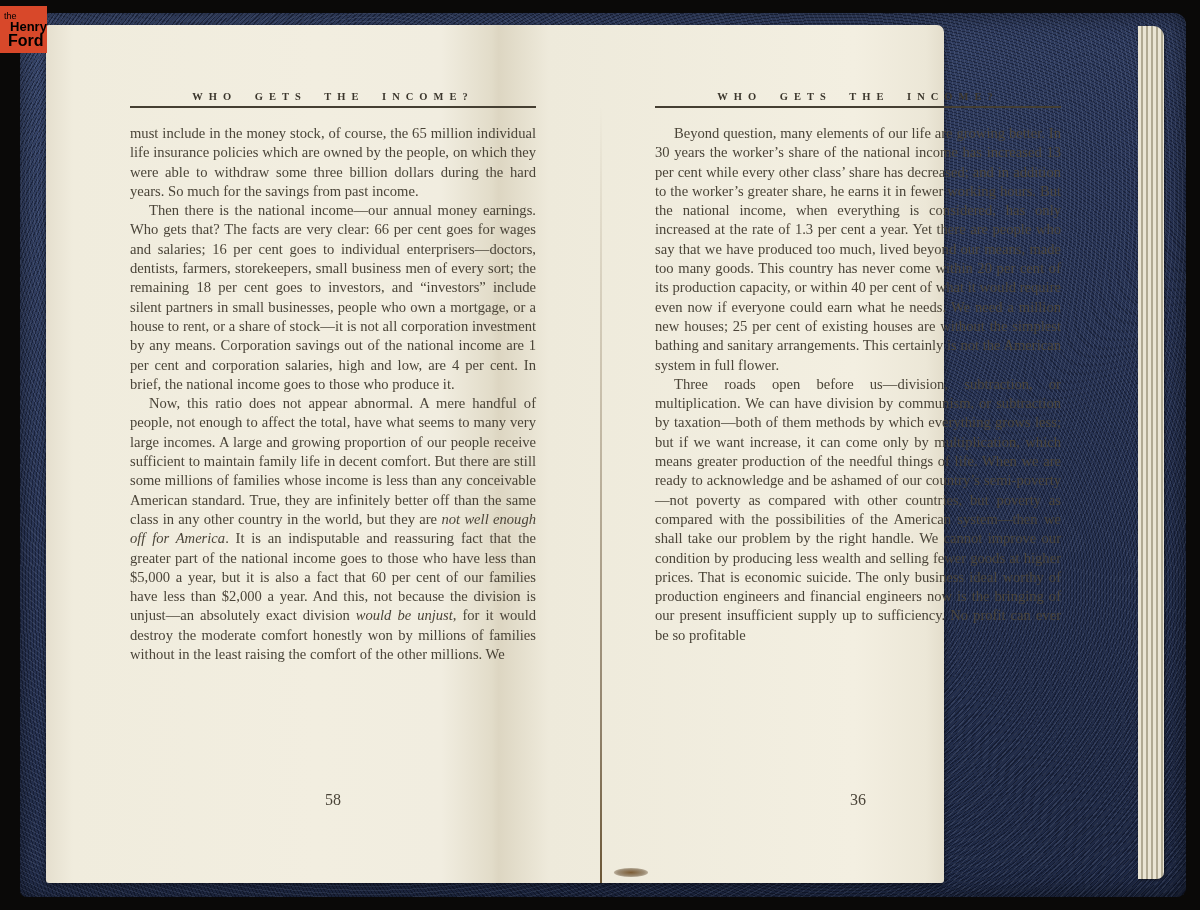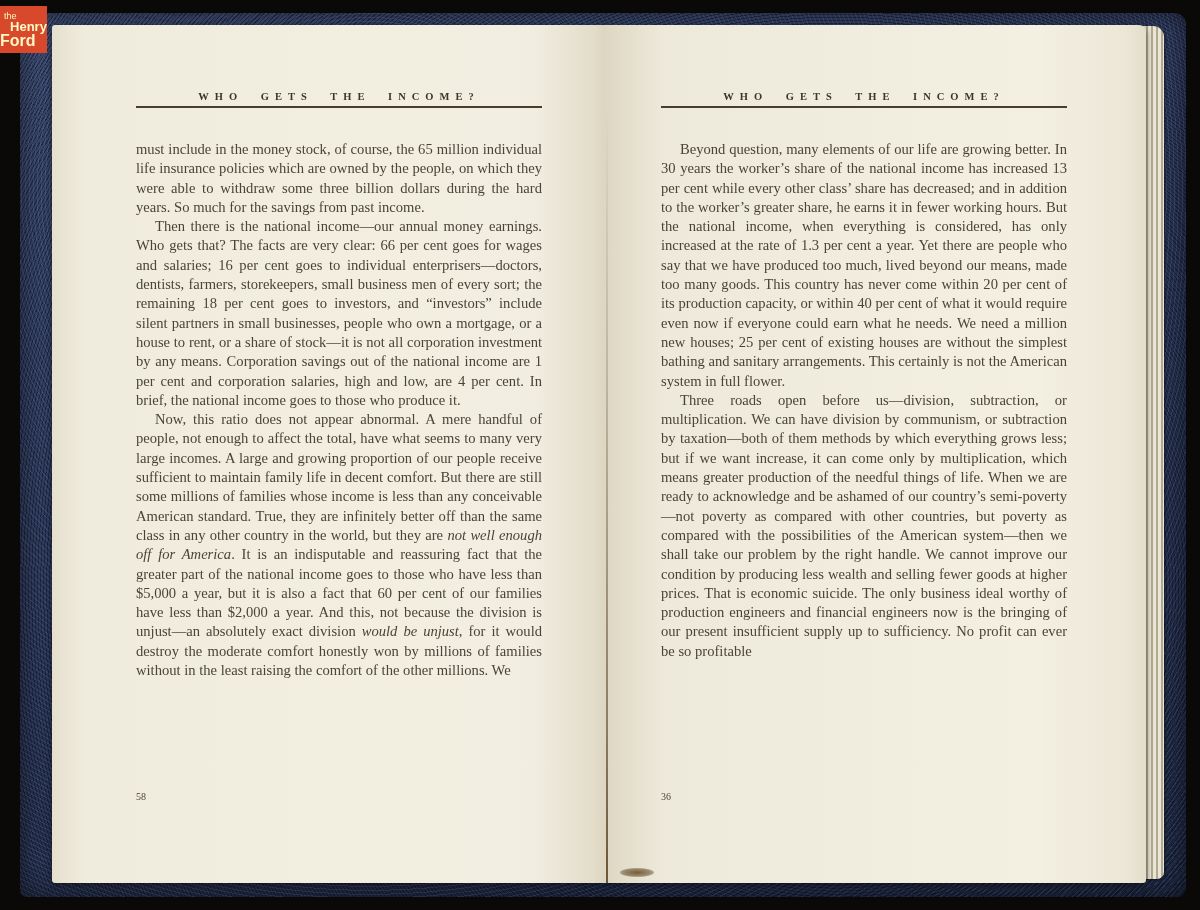--- a/index.html
+++ b/index.html
@@ -32,22 +32,22 @@
     border-radius: 0 11px 7px 0;
     background: repeating-linear-gradient(90deg,
       #eae5d4 0px, #eae5d4 3.5px,
       #b1aa93 3.5px, #b1aa93 5px);
     box-shadow: 1px 1px 3px rgba(0,0,0,0.5);
   }
 
   
   .pages {
     position: absolute;
-    left: 32px; top: 12px;
-    width: 1094px; height: 858px;
+    left: 26px; top: 12px;
+    width: 898px; height: 858px;
     border-radius: 3px 7px 3px 3px;
     background: linear-gradient(90deg,
       #e5dfce 0%, #f0ecdd 3%, #f2eee0 30%, #f1ede0 44%,
       #e2dcc9 49.6%, #ddd6c2 50.4%,
       #eeeadb 56%, #f3efe1 90%, #ece7d7 98%, #e3ddcb 100%);
     box-shadow: 0 2px 7px rgba(0,0,0,0.55);
   }
 
   .gutter-line {
     position: absolute;
@@ -85,52 +85,53 @@
     color: #3b362c;
     white-space: nowrap;
   }
   .head-rule {
     margin-top: 4px;
     height: 2px;
     background: #453f32;
   }
 
   .body-text {
-    margin-top: 32px;
+    margin-top: 16px;
     font-size: 14.6px;
     line-height: 19.3px;
     text-align: justify;
     color: #4a4438;
   }
   .body-text p.para { margin: 0; }
   .body-text p.para.indent { text-indent: 19px; }
   .body-text em { font-style: italic; }
 
   .page-number {
     position: absolute;
     top: 700px; left: 0;
     width: 100%;
-    font-size: 10px;
+    text-align: center;
+    font-size: 16px;
     color: #4a4438;
   }
 
   
   .logo {
     position: absolute;
     left: 0; top: 6px;
     width: 47px; height: 47px;
     background: #d8482a;
-    color: #fef9c3;
+    color: #000000;
     font-family: "Liberation Sans", sans-serif;
     z-index: 5;
     overflow: hidden;
   }
   .logo .the   { font-size: 9px;  line-height: 9px;  margin: 6px 0 0 4px; }
   .logo .henry { font-size: 13px; line-height: 12px; font-weight: bold; margin-left: 10px; text-align: center; }
-  .logo .ford  { font-size: 16px; line-height: 15px; font-weight: bold; margin-left: 0; }
+  .logo .ford  { font-size: 16px; line-height: 15px; font-weight: bold; margin-left: 8px; }
 </style>
 </head>
 <body>
 
 <div class="book">
 
   <div class="edge-stack"></div>
 
   <div class="pages">
     <div class="gutter-line"></div>

